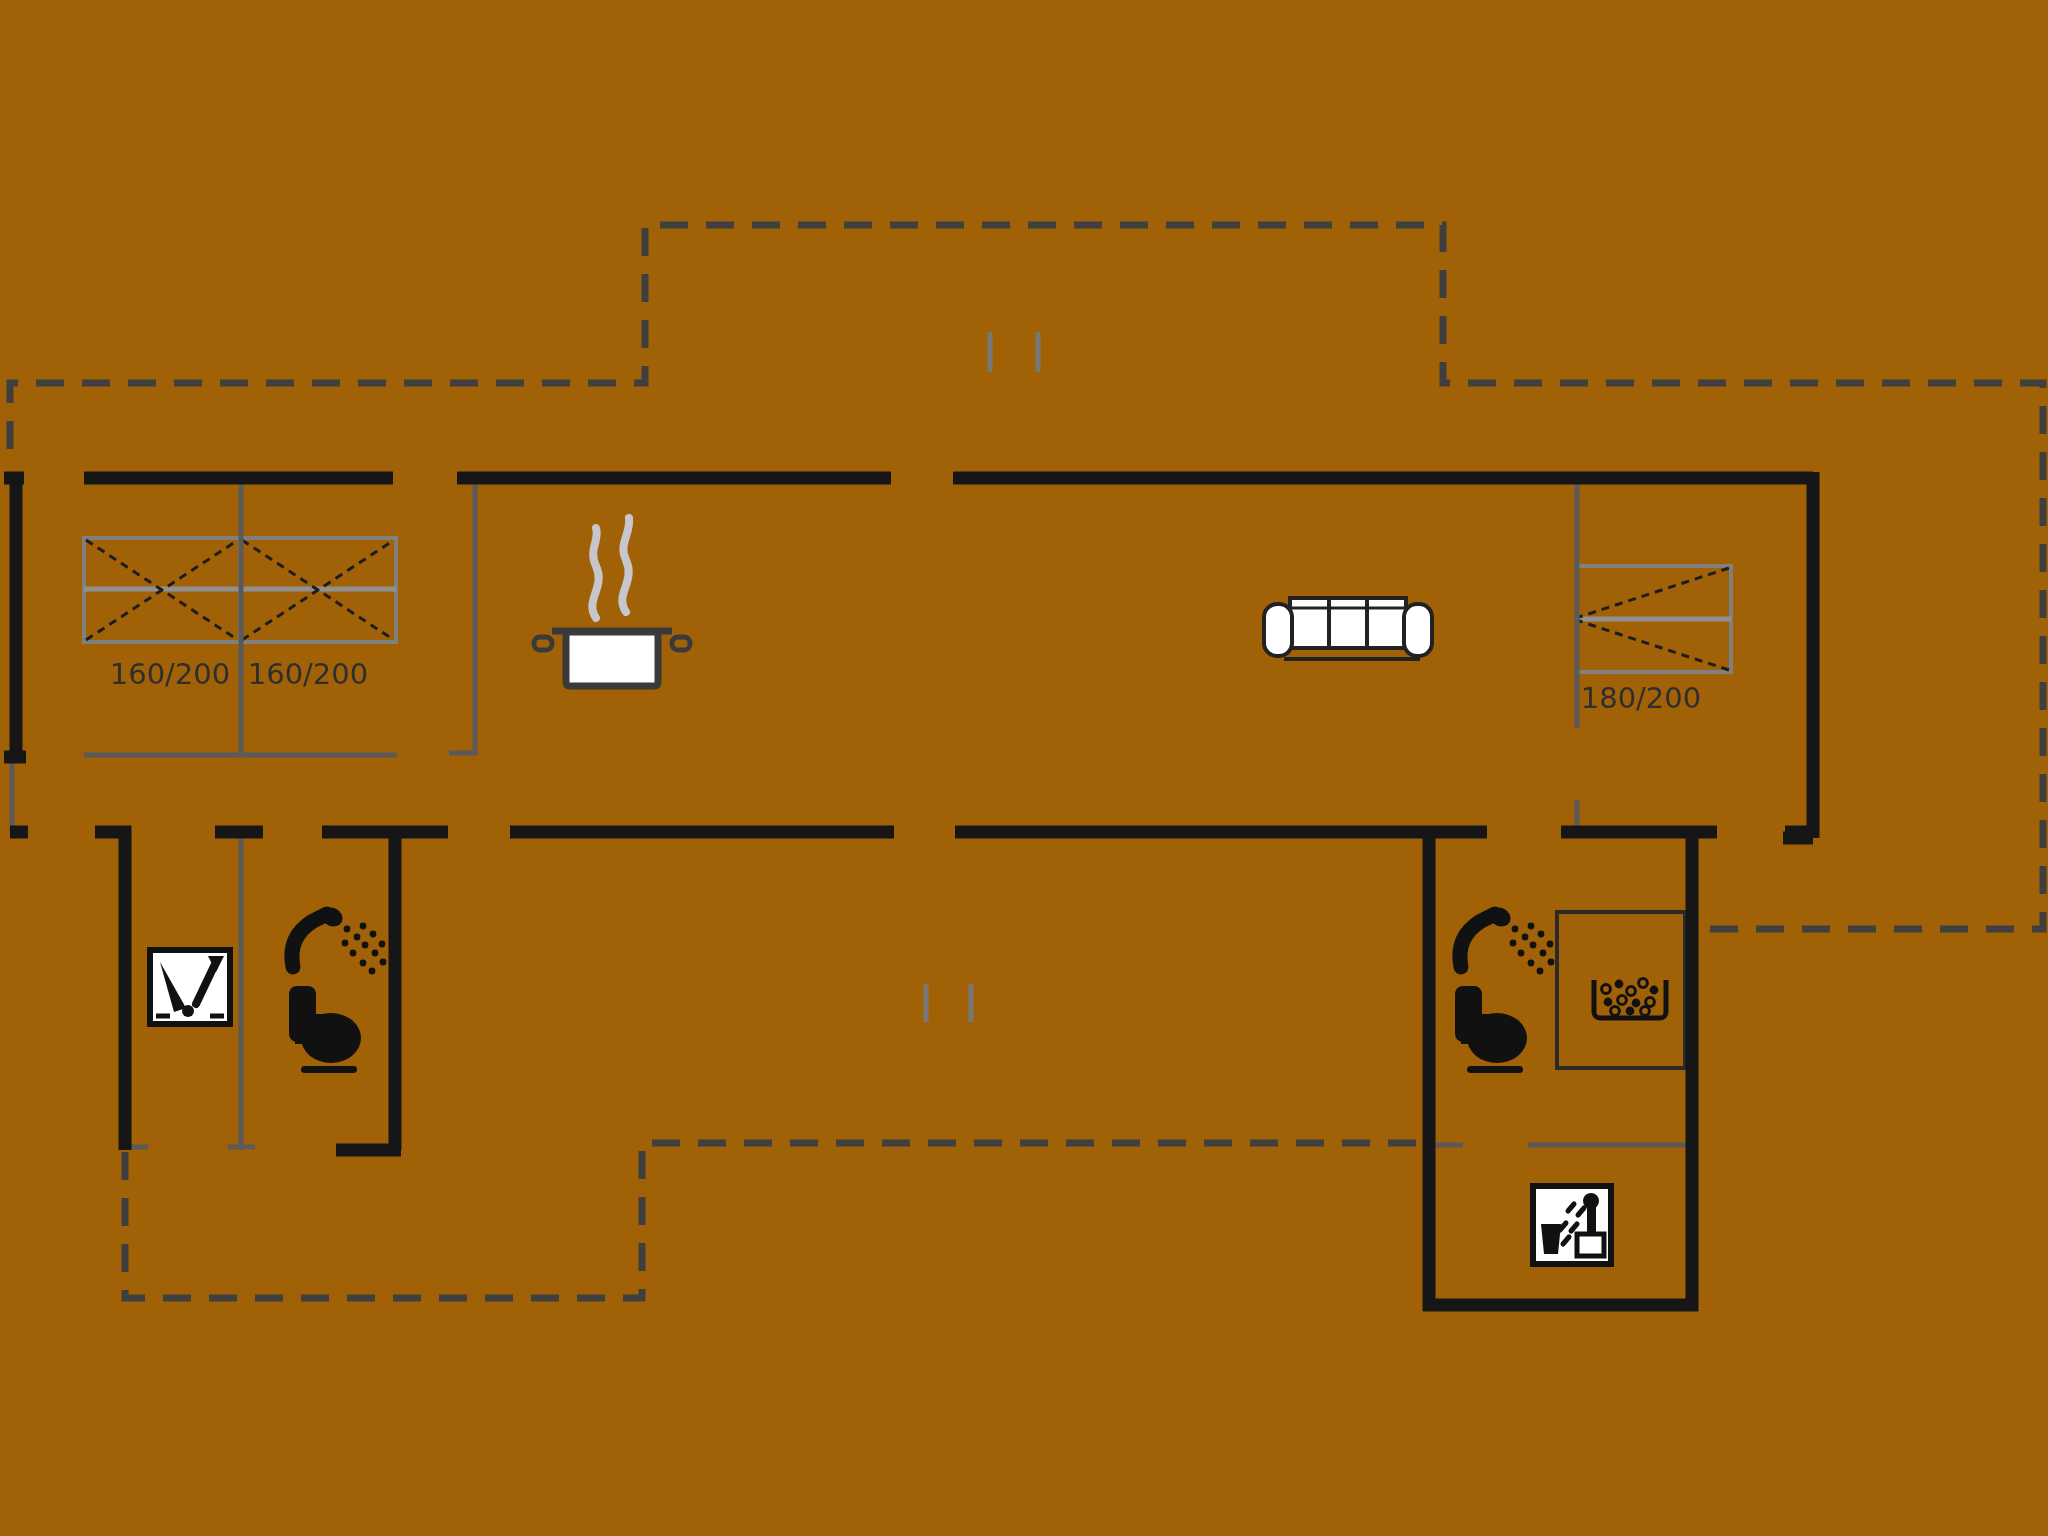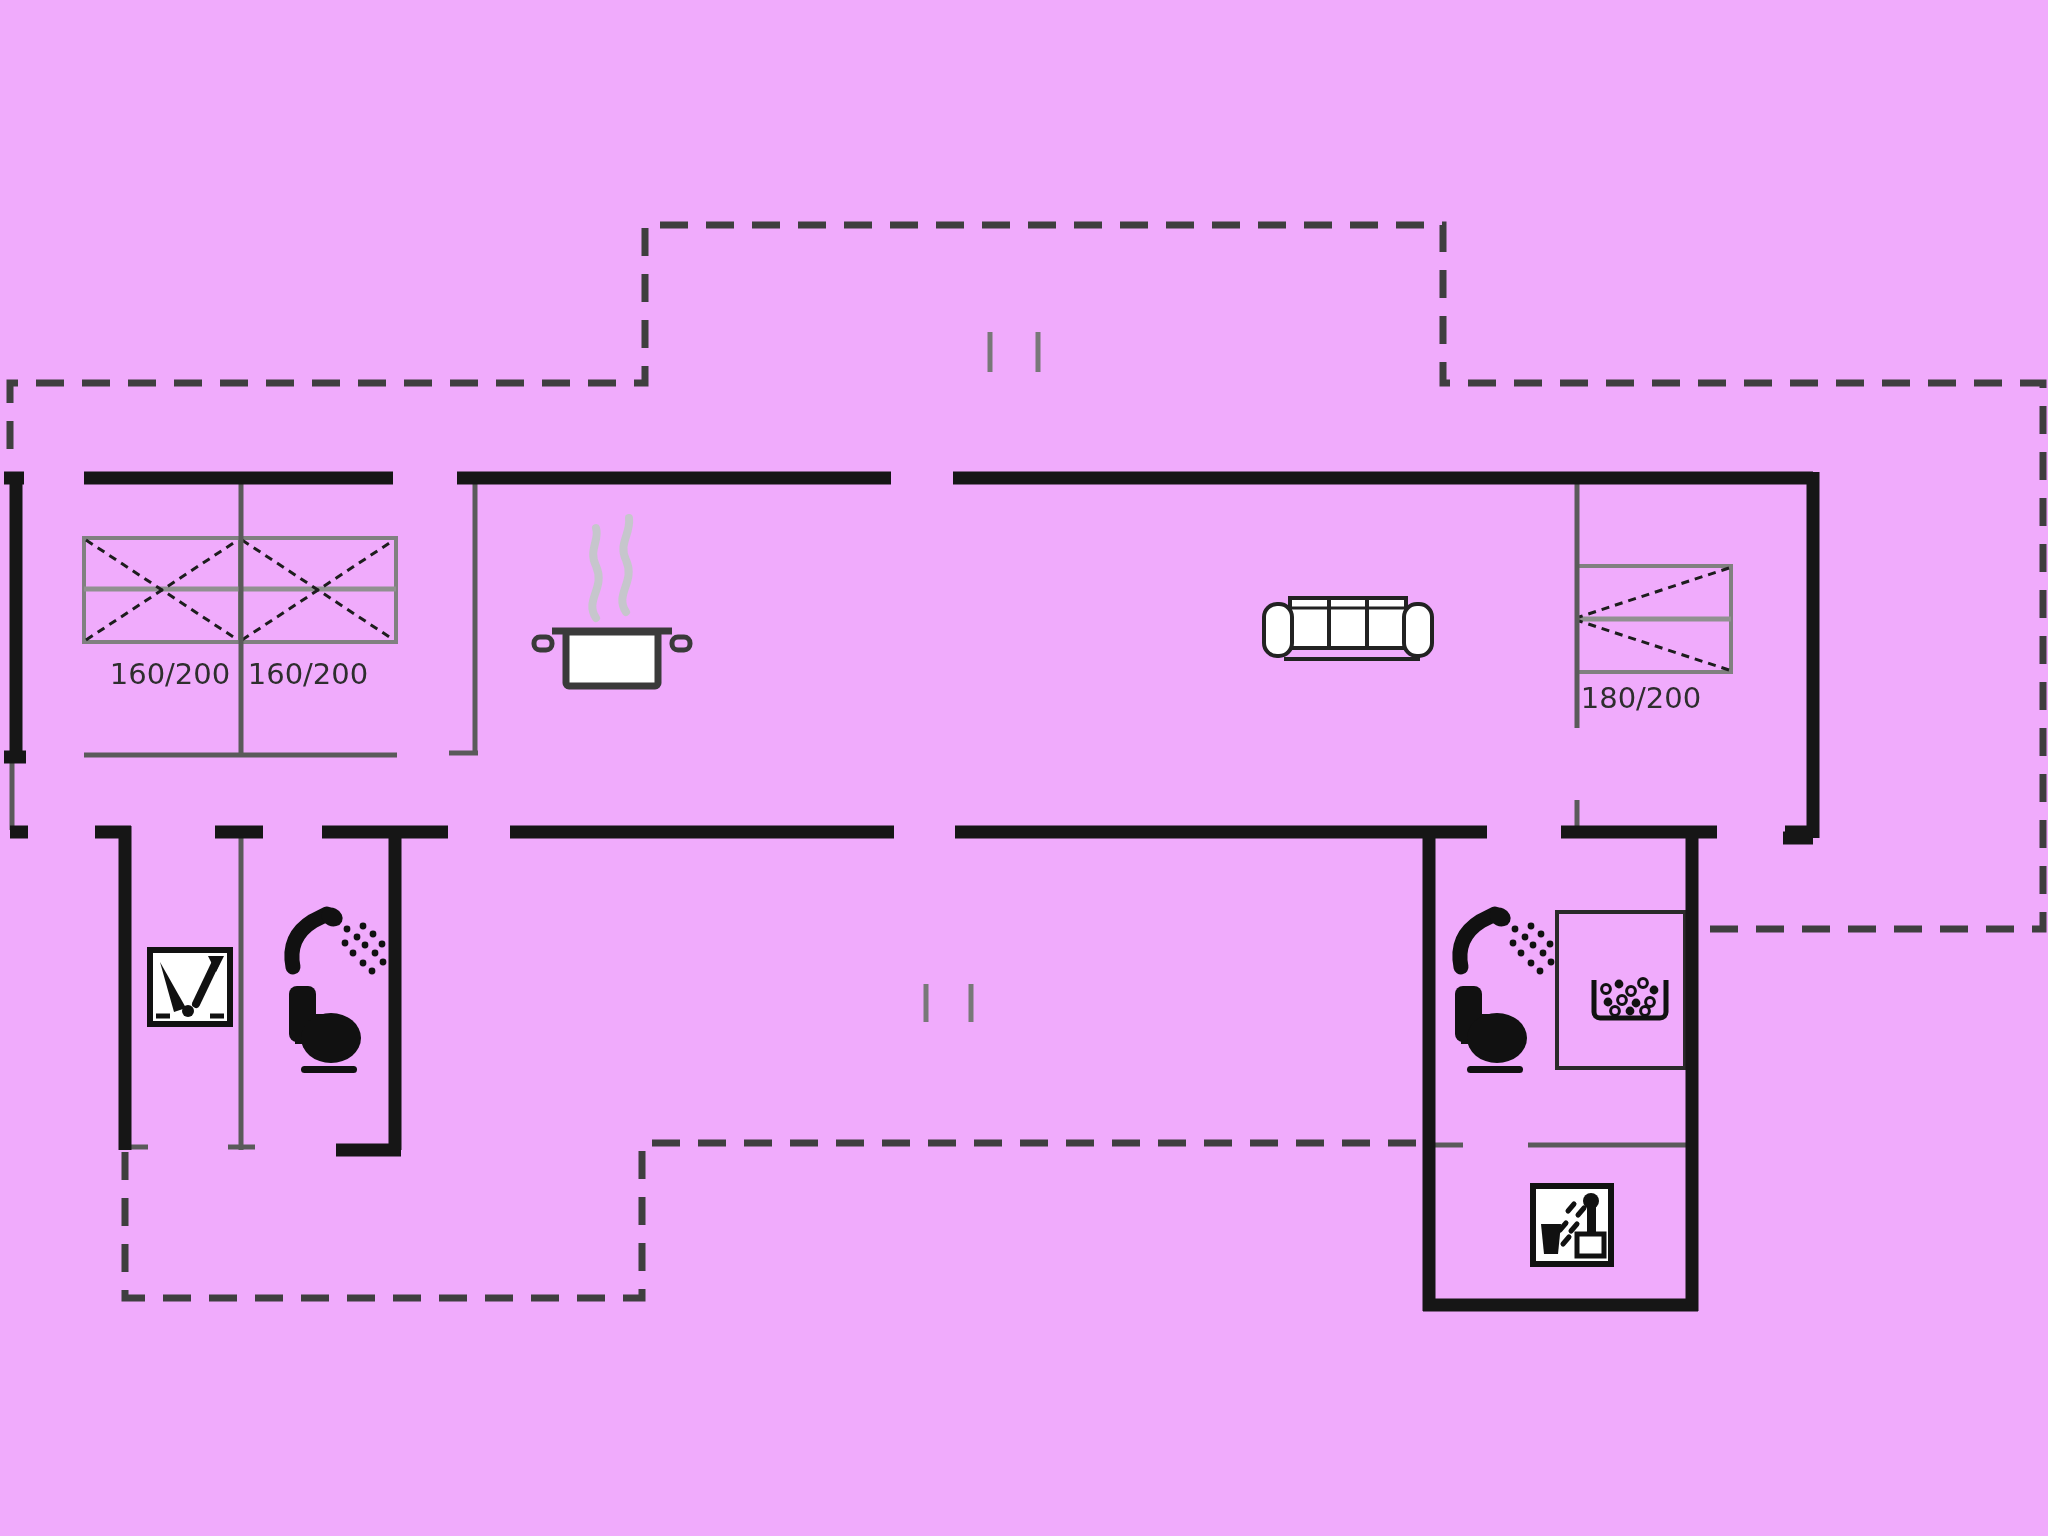--- a/index.html
+++ b/index.html
@@ -1,16 +1,16 @@
 <!DOCTYPE html>
 <html><head>
 <meta charset="utf-8">
 <style>
   html,body{margin:0;padding:0;background:#ffffff;}
-  .stage{position:relative;width:2048px;height:1536px;background:#f0abfc;overflow:hidden;}
+  .stage{position:relative;width:2048px;height:1536px;background:#a16207;overflow:hidden;}
   svg{position:absolute;inset:0;display:block;}
   text.size-label{font-family:"DejaVu Sans","Liberation Sans",sans-serif;font-size:29px;fill:#2e2e2e;text-anchor:middle;}
 </style>
 </head>
 <body>
 
 <div class="stage">
 <svg width="2048" height="1536" viewBox="0 0 2048 1536" xmlns="http://www.w3.org/2000/svg">
 
   <defs>

